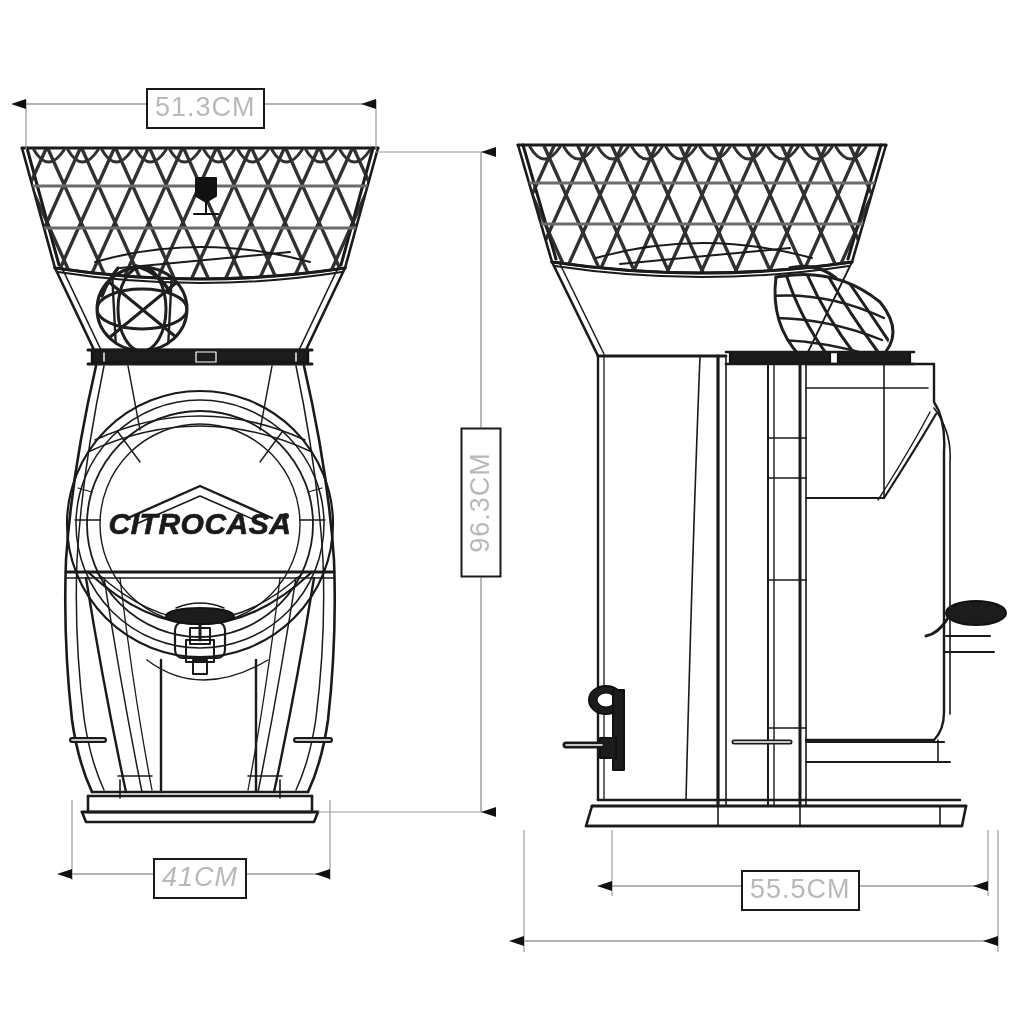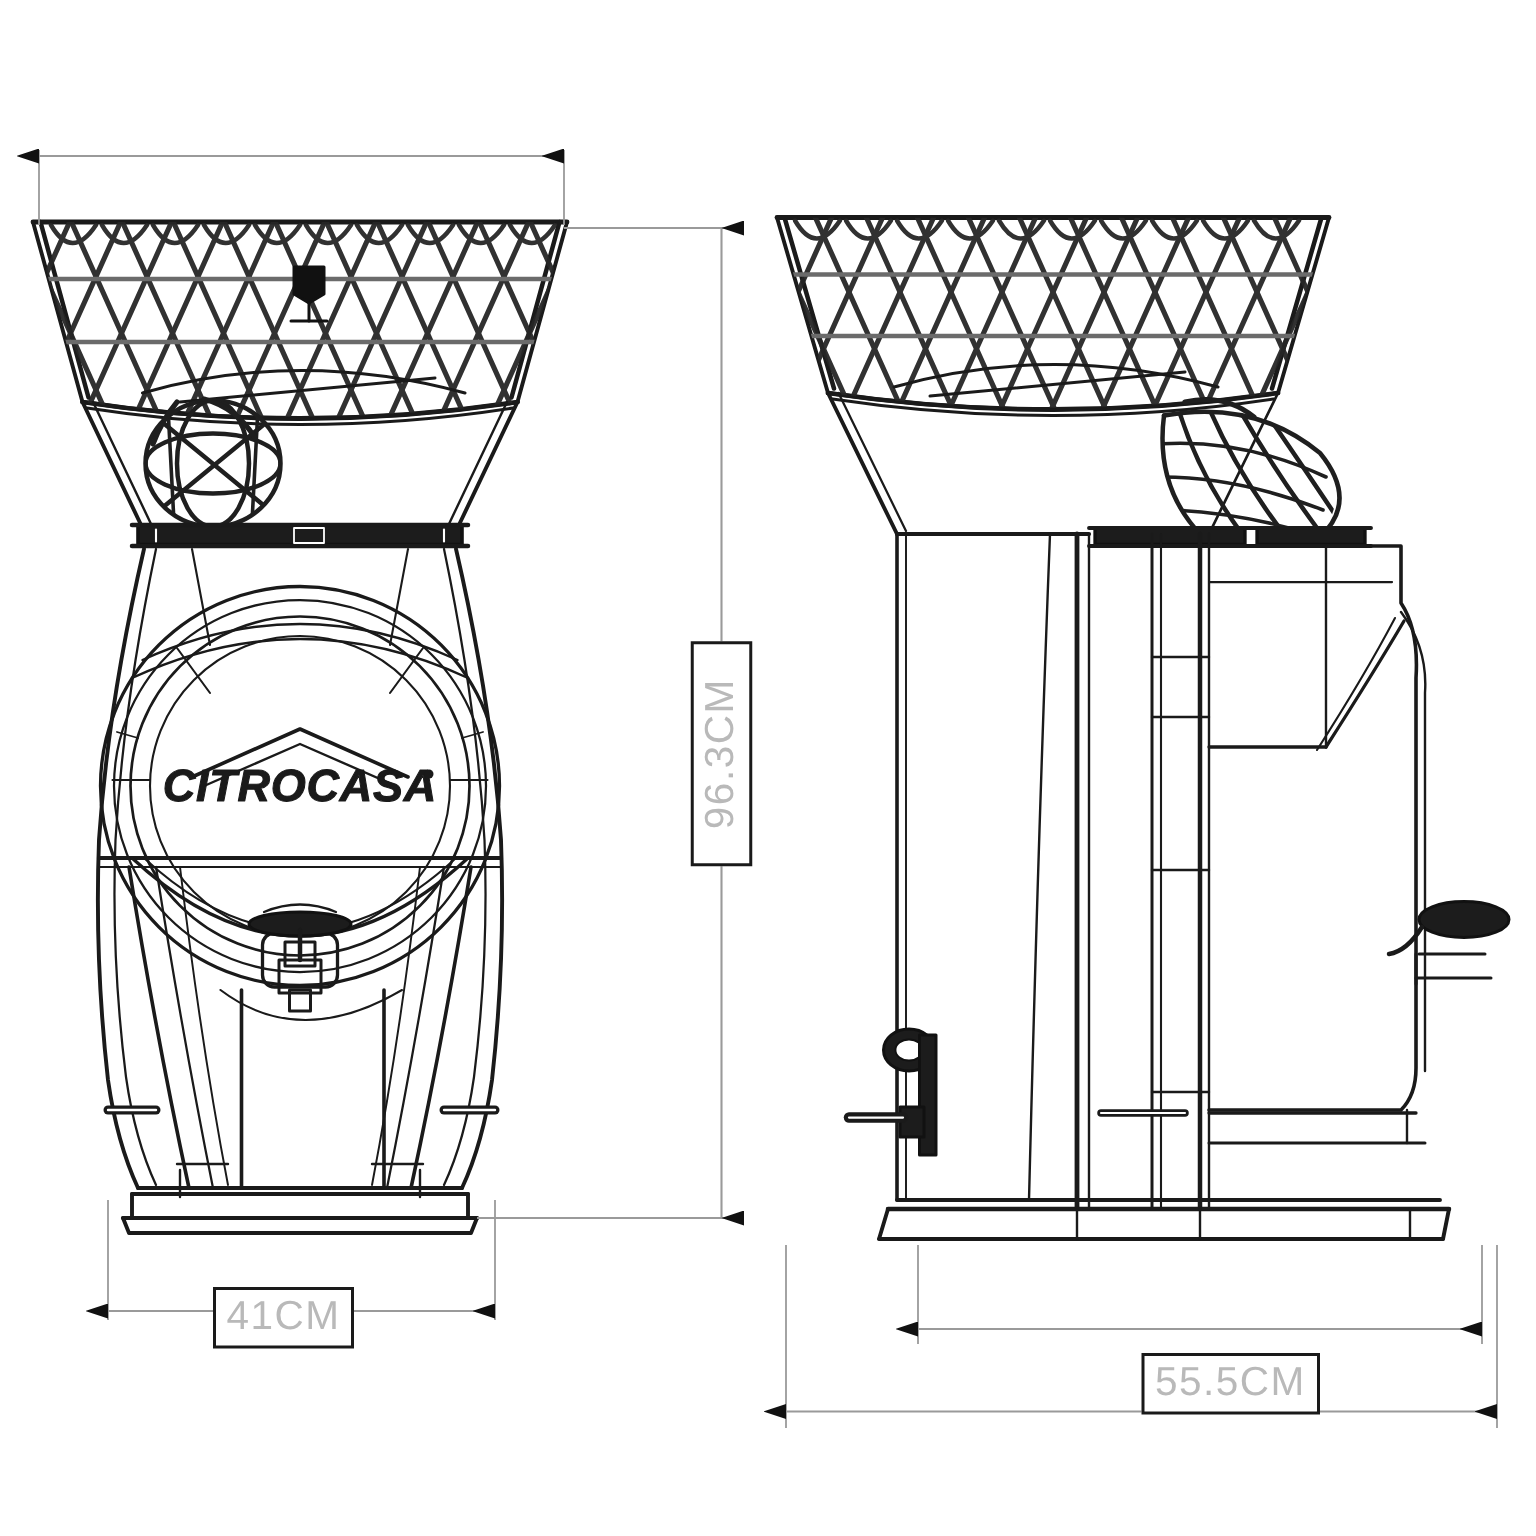--- a/index.html
+++ b/index.html
@@ -427,21 +427,22 @@
     </g>
 
     <g>
       <path d="M524,830 L524,952" stroke="#9a9a9a" stroke-width="1.2"></path>
       <path d="M998,830 L998,952" stroke="#9a9a9a" stroke-width="1.2"></path>
       <path d="M524,941 L998,941" stroke="#9a9a9a" stroke-width="1.4" marker-start="url(#arrL)" marker-end="url(#arrR)"></path>
     </g>
   </g>
 </svg>
 
+<div class="dimbox" style="left:146px; top:88px;">51.3CM</div>
 
 <div class="dimbox vert" style="left:406px; top:482px; width:150px; text-align:center; transform:rotate(-90deg);">96.3CM</div>
 
-<div class="dimbox" style="left:142px; top:858px;">41CM</div>
-
-<div class="dimbox" style="left:761px; top:870px;margin-top:32px;">55.5CM</div>
+<div class="dimbox" style="left:153px; top:858px;font-style:italic;">41CM</div>
+
+<div class="dimbox" style="left:741px; top:870px;">55.5CM</div>
 
 
 </div>
 
 </body></html>

